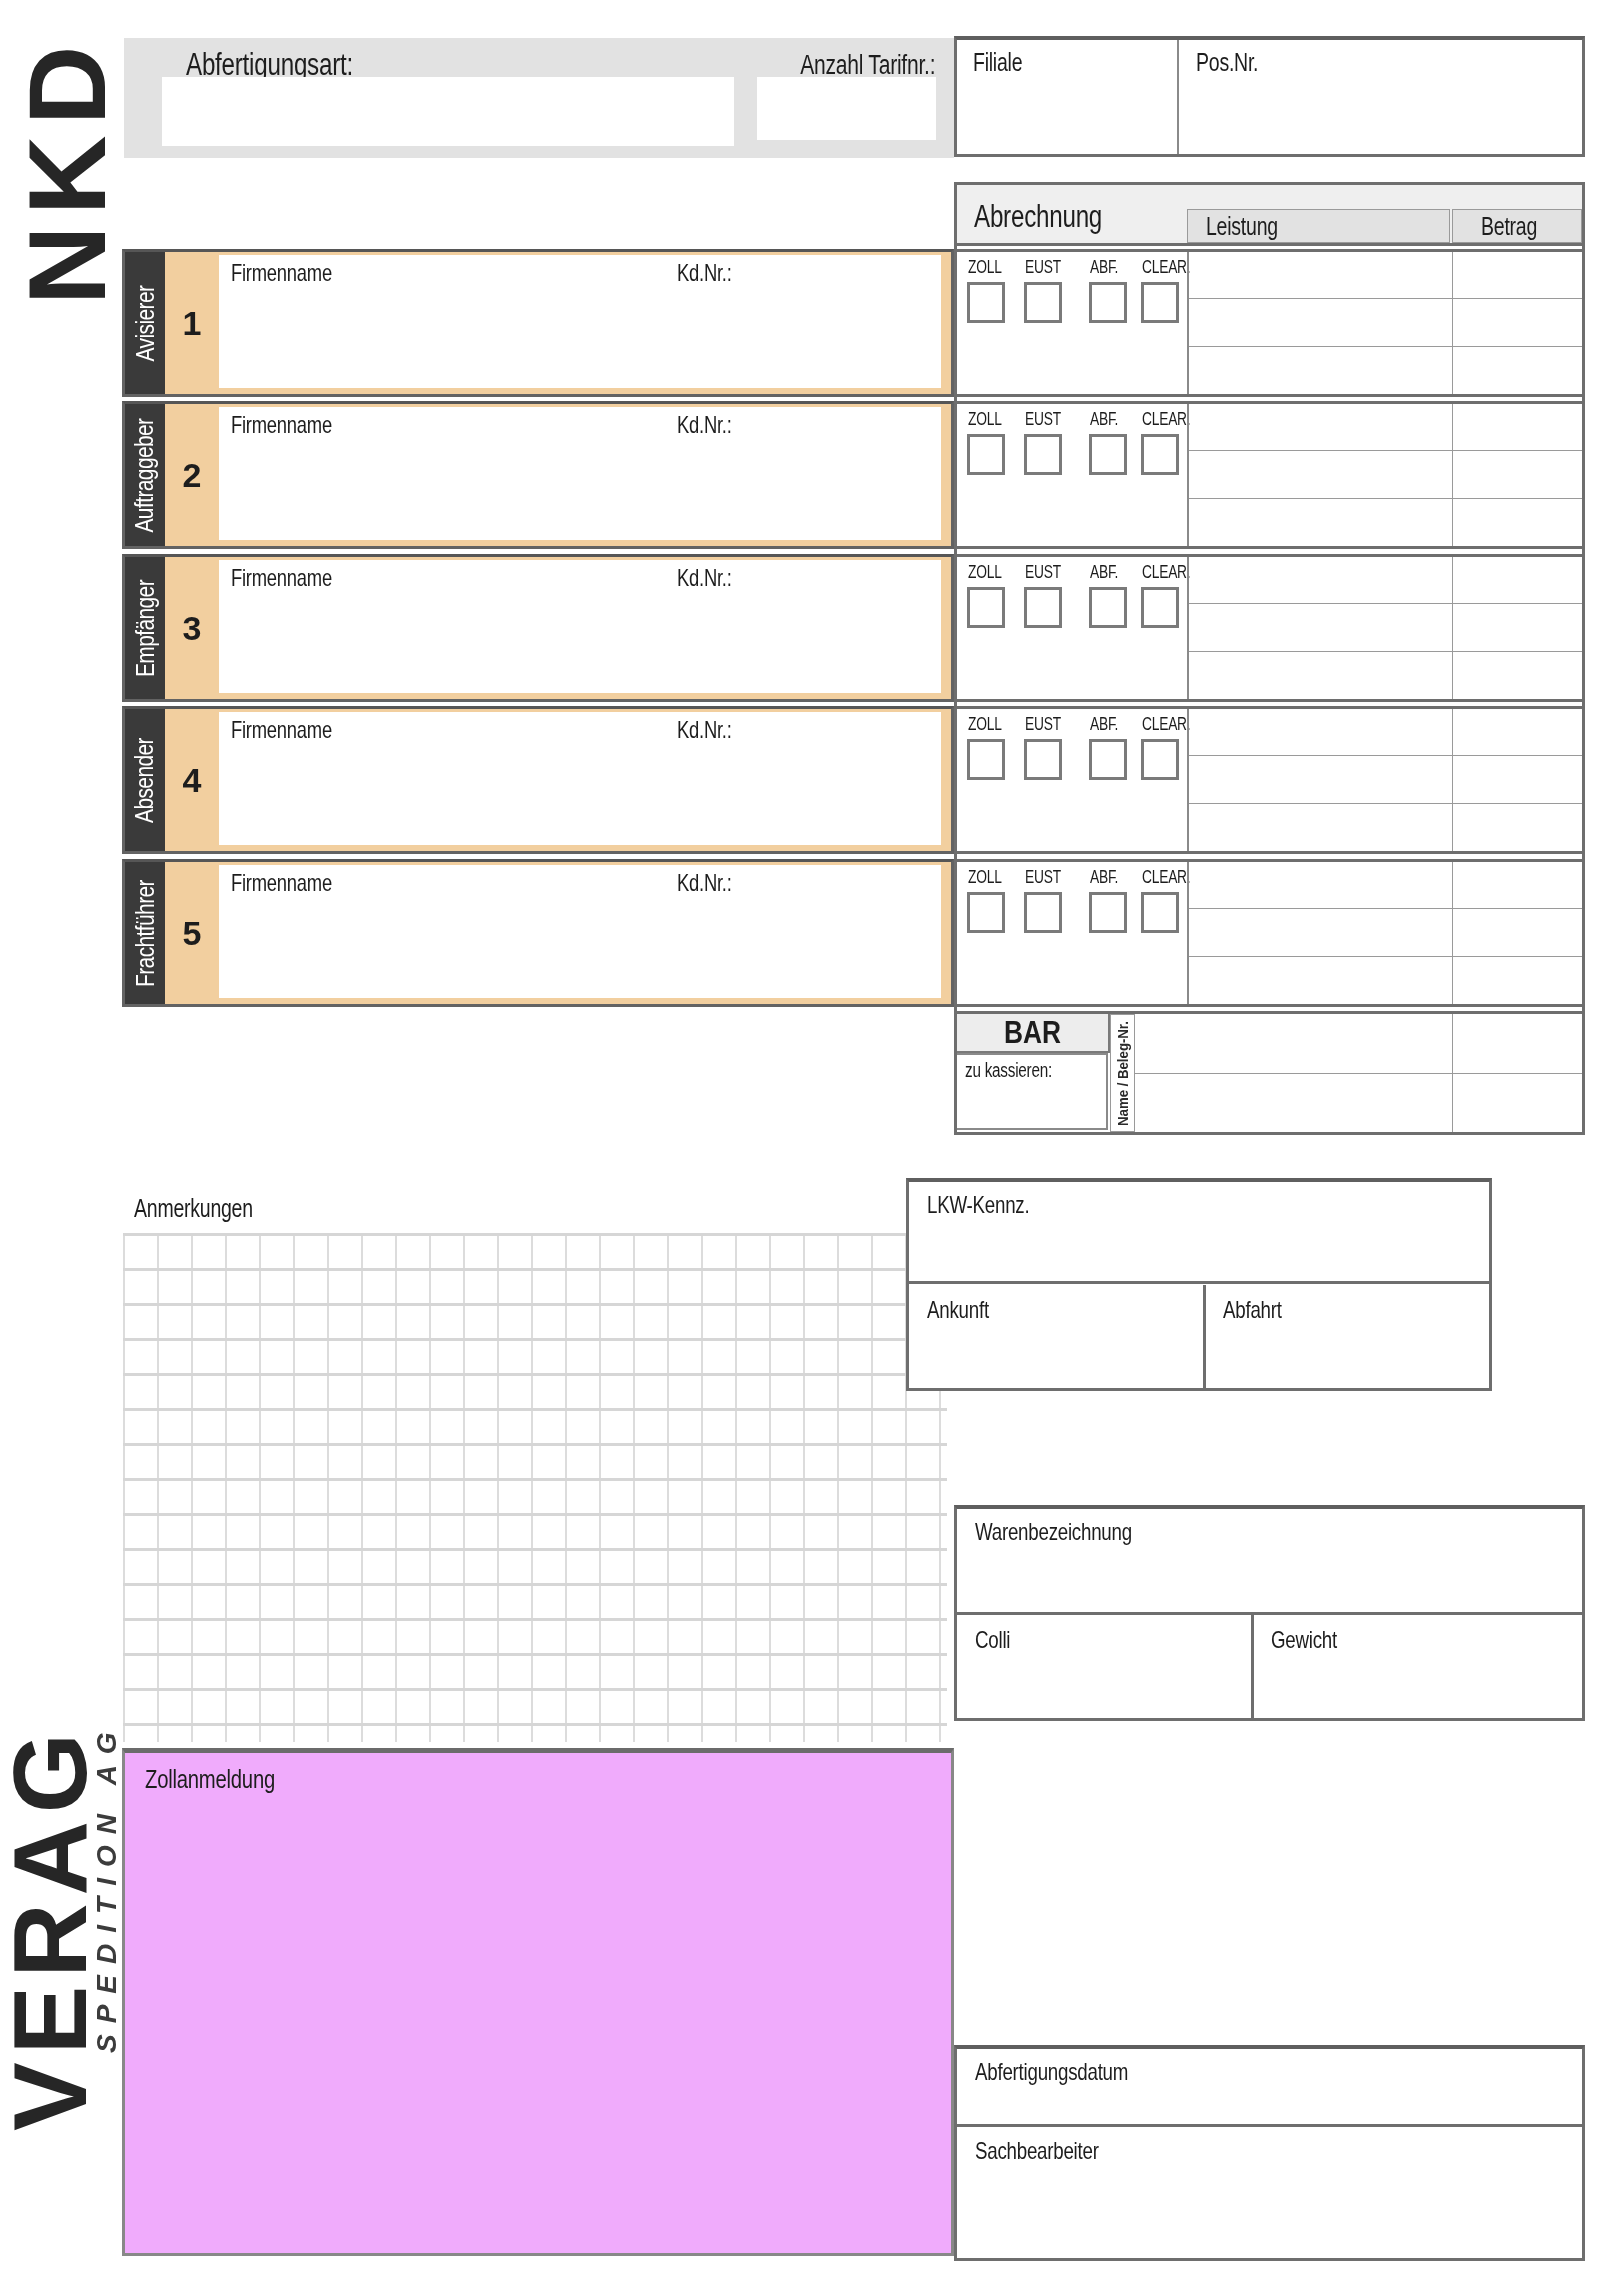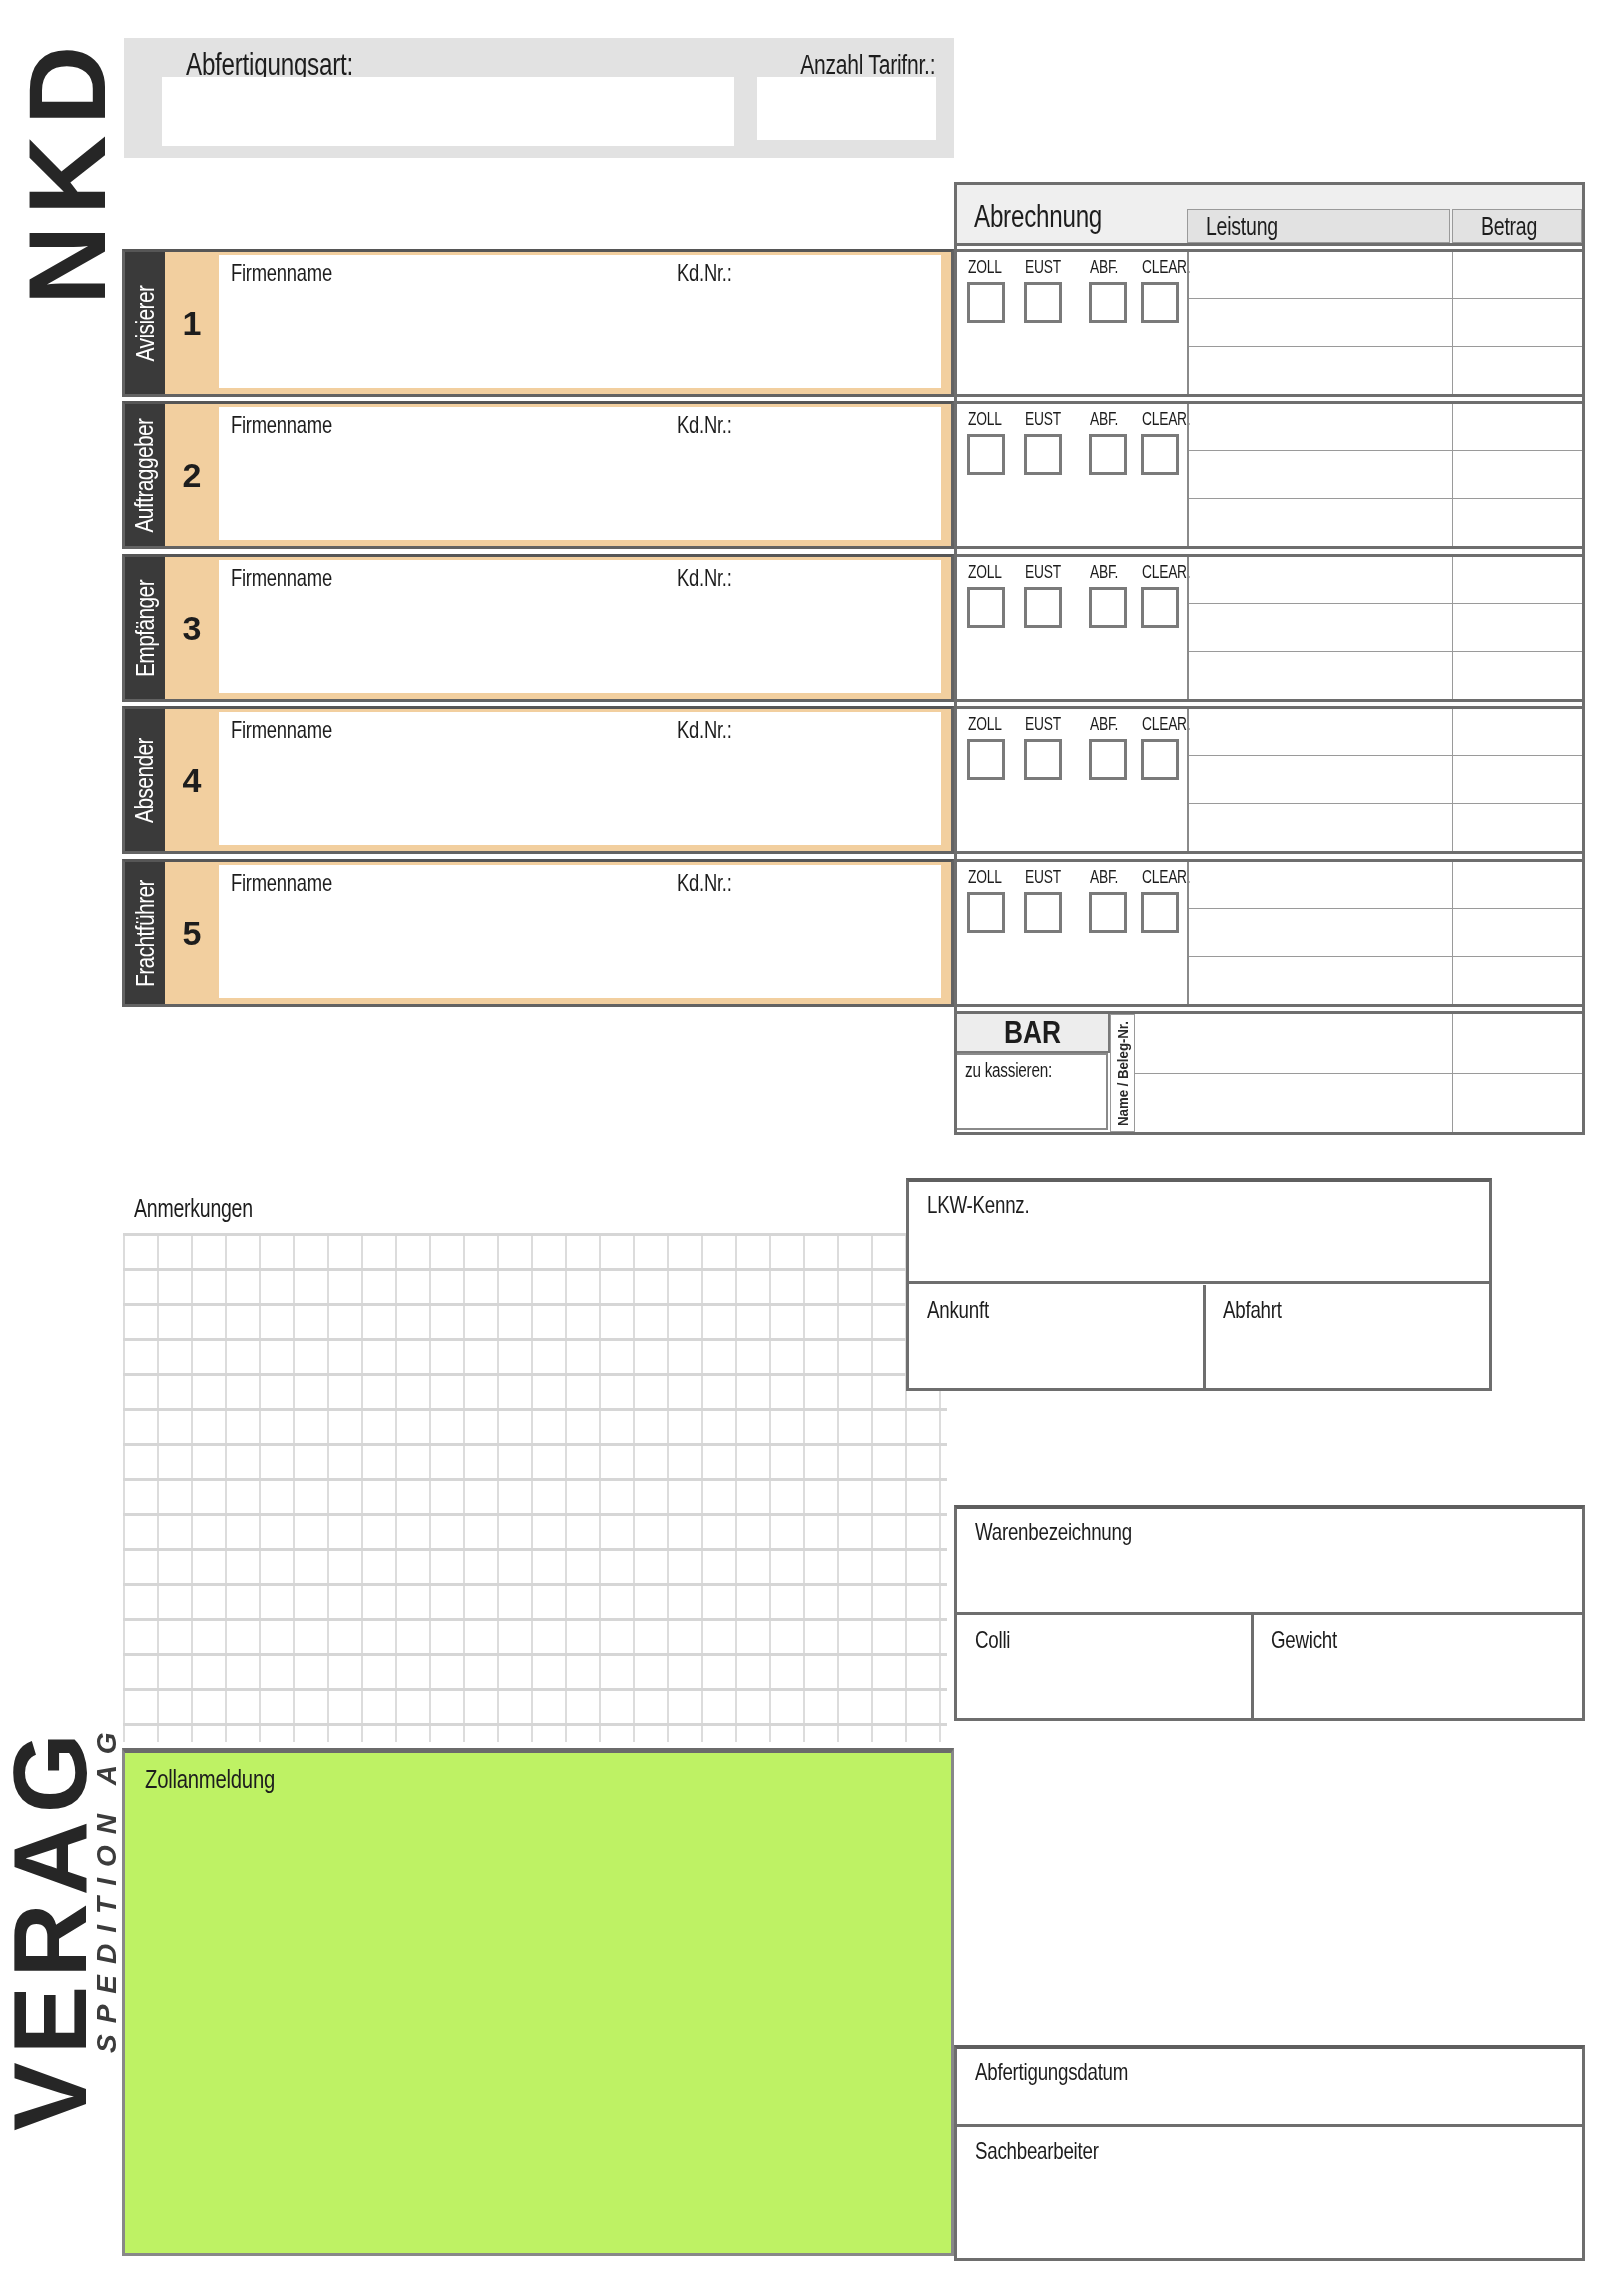--- a/index.html
+++ b/index.html
@@ -56,20 +56,29 @@
   <div class="abs vlogo" style="left:10.5px;top:1733px;width:398px;height:81px;font-size:103px;line-height:79px;letter-spacing:7.9px;transform:rotate(-90deg) translateX(-398px);">VERAG</div>
   <div class="abs vlogo" style="left:90px;top:1673px;width:380px;height:34px;font-size:28px;line-height:33px;letter-spacing:11px;font-style:italic;color:#3c3c3c;transform:rotate(-90deg) translateX(-380px);">SPEDITION AG</div>
 
   <div class="abs gray-panel" style="left:124px;top:38px;width:830px;height:120px;">
     <div class="abs cond" style="left:62px;top:9.2px;font-size:31px;">Abfertigungsart:</div>
     <div class="abs white-input" style="left:38px;top:39px;width:572px;height:69px;"></div>
     <div class="abs cond-r" style="right:18.3px;top:11.8px;font-size:27px;">Anzahl Tarifnr.:</div>
     <div class="abs white-input" style="left:633px;top:39px;width:179px;height:63px;"></div>
   </div>
 
+  <div class="abs hbox hbox-t" style="left:954px;top:36px;width:631px;height:121px;">
+    <div class="abs" style="left:0;top:0;width:220px;height:100%;">
+      <div class="abs cond" style="left:15.7px;top:7.9px;font-size:25px;">Filiale</div>
+    </div>
+    <div class="abs vdiv" style="left:220px;top:0;width:2px;height:100%;"></div>
+    <div class="abs" style="left:222px;top:0;right:0;height:100%;">
+      <div class="abs cond" style="left:17px;top:7.9px;font-size:25px;">Pos.Nr.</div>
+    </div>
+  </div>
 
   <div class="abs" style="left:954px;top:182px;width:3.3px;height:953px;background:#6e6e6e;"></div>
   <div class="abs" style="left:1582px;top:182px;width:3.3px;height:953px;background:#6e6e6e;"></div>
 
   <div class="abs rblock" style="top:182px;height:64px;background:#efefef;">
     <div class="abs cond" style="left:17px;top:14.4px;font-size:31px;">Abrechnung</div>
     <div class="abs hdr-cell" style="left:230px;top:23.6px;width:263px;height:34px;">
       <span class="abs cond" style="left:18.3px;top:2.6px;">Leistung</span>
     </div>
     <div class="abs hdr-cell" style="left:495px;top:23.6px;width:130px;height:34px;">
@@ -251,21 +260,21 @@
     <div class="abs" style="left:0;top:103px;right:0;height:3.3px;background:#6e6e6e;"></div>
     <div class="abs" style="left:0;top:106px;width:294px;bottom:0;">
       <span class="abs seclabel cond" style="left:18.3px;top:10.5px;">Colli</span>
     </div>
     <div class="abs" style="left:294px;top:106px;width:2.6px;bottom:0;background:#6e6e6e;"></div>
     <div class="abs" style="left:296px;top:106px;right:0;bottom:0;">
       <span class="abs seclabel cond" style="left:18.3px;top:10.5px;">Gewicht</span>
     </div>
   </div>
 
-  <div class="abs" style="left:122px;top:1748px;width:832px;height:508px;border:3.3px solid #888;border-top:5.9px solid #6b6b6b;background:#bef264;box-sizing:border-box;">
+  <div class="abs" style="left:122px;top:1748px;width:832px;height:508px;border:3.3px solid #888;border-top:5.9px solid #6b6b6b;background:#f0abfc;box-sizing:border-box;">
     <span class="abs cond" style="left:19.6px;top:10.5px;font-size:26px;">Zollanmeldung</span>
   </div>
 
   <div class="abs hbox hbox-t" style="left:954px;top:2045px;width:631px;height:216px;">
     <div class="abs" style="left:0;top:0;right:0;height:75px;">
       <span class="abs seclabel cond" style="left:18.3px;top:9.2px;">Abfertigungsdatum</span>
     </div>
     <div class="abs" style="left:0;top:75px;right:0;height:3.3px;background:#6e6e6e;"></div>
     <div class="abs" style="left:0;top:79px;right:0;bottom:0;text-decoration:underline;">
       <span class="abs seclabel cond" style="left:18.3px;top:9.2px;">Sachbearbeiter</span>

